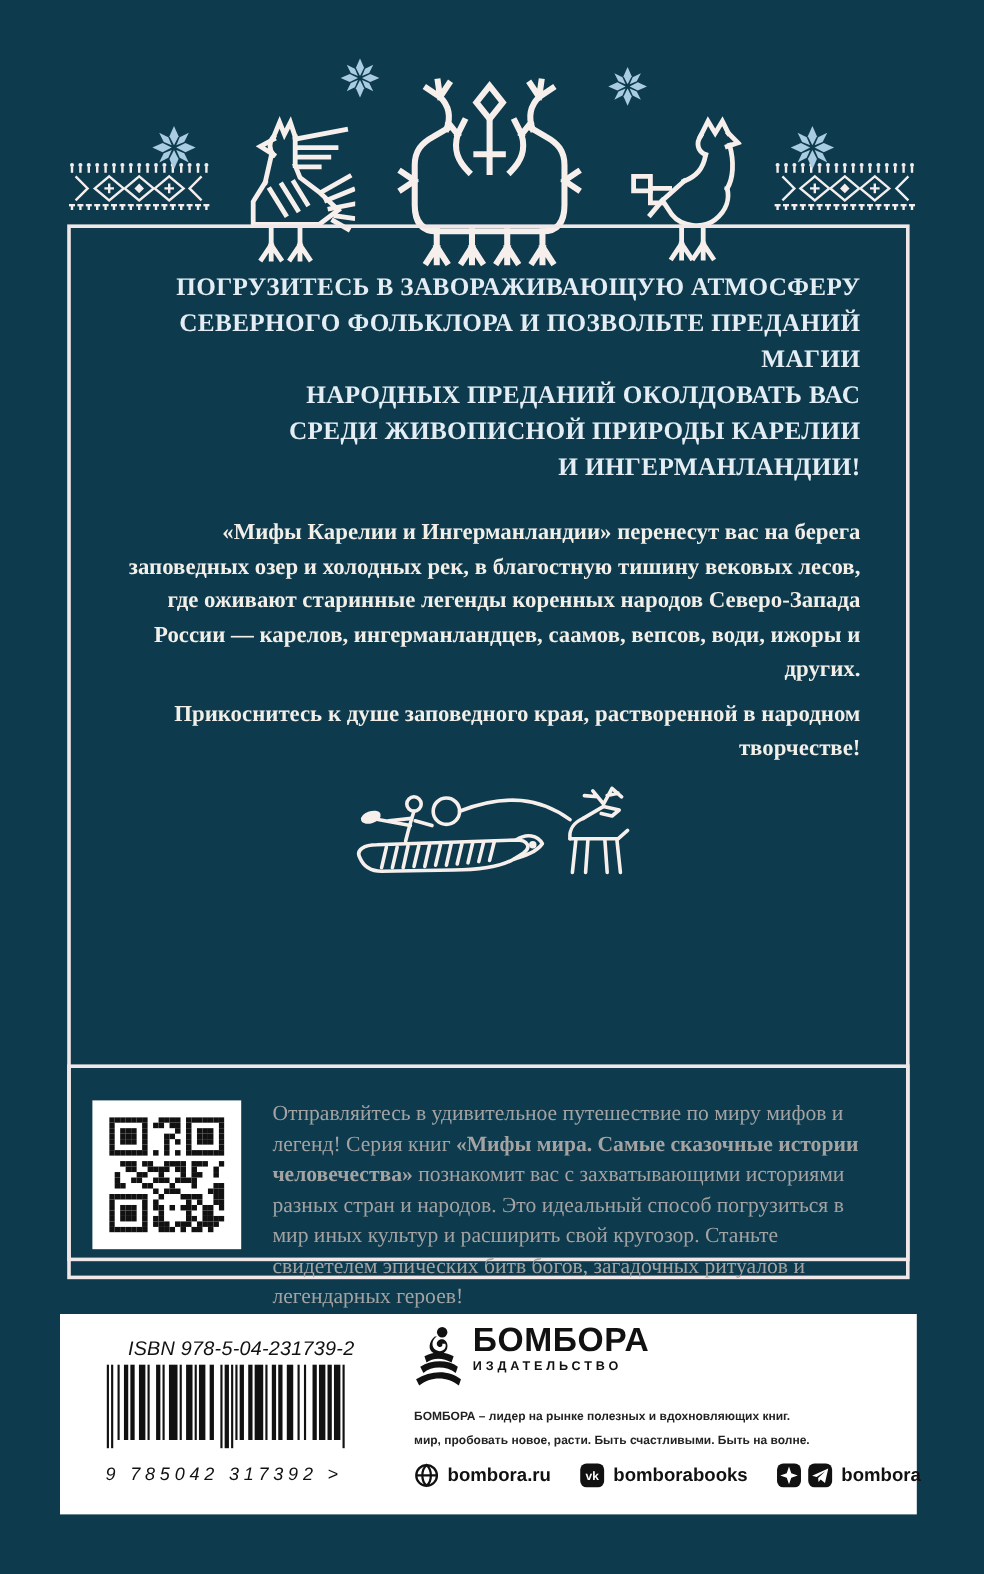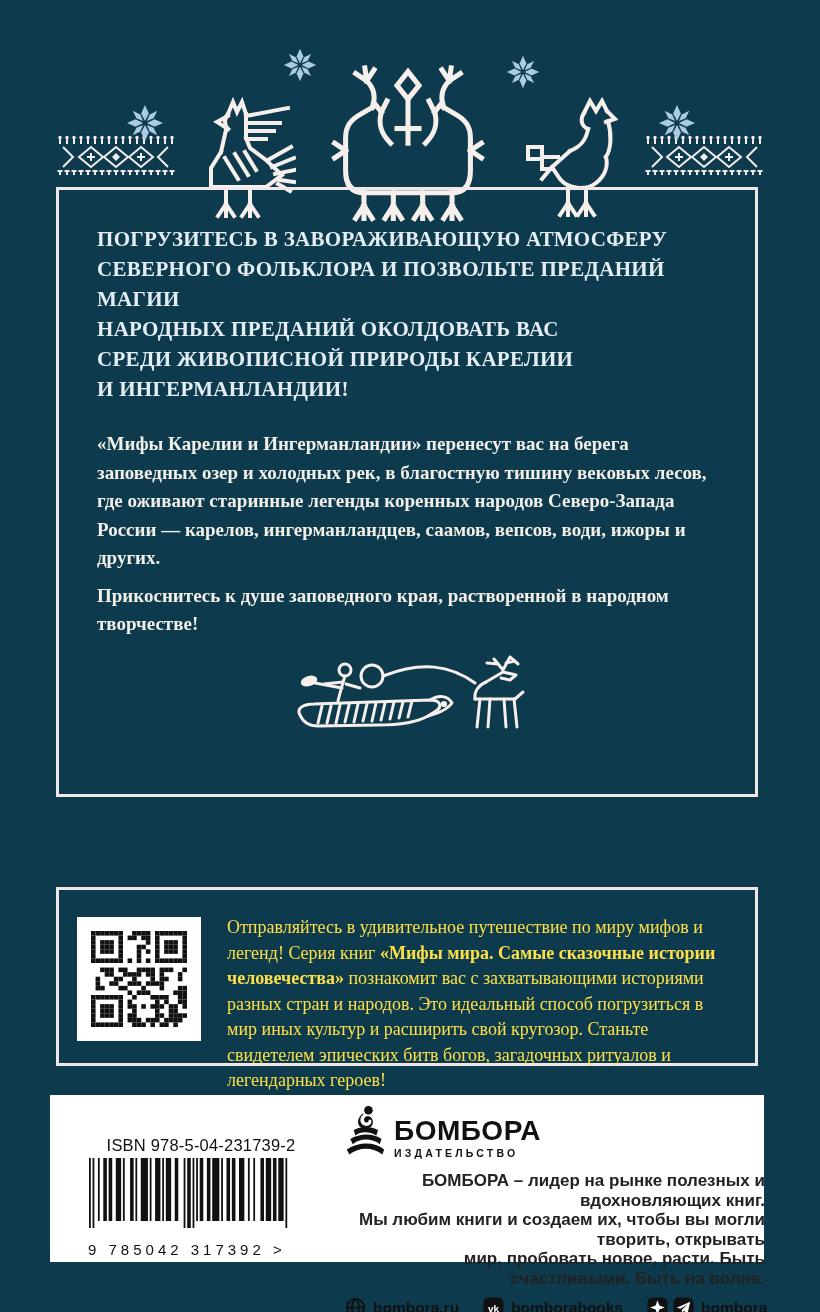--- a/index.html
+++ b/index.html
@@ -13,48 +13,48 @@
 
   
   .orn { position:absolute; }
   .strip-right { transform:scaleX(-1); }
 
   
   .frame {
     position:absolute; left:56px; width:702px;
     border:3px solid #f0e8e8; color:#f2efe9;
   }
-  #main-box { top:187px; height:610px; padding:34px 38px 0; text-align:left; }
+  #main-box { top:187px; height:864px; padding:34px 38px 0; text-align:right; }
   #heading { color:#e3edf3; font-weight:bold; font-size:21px; line-height:30px;
              letter-spacing:.3px; margin-bottom:26px; }
   .para { font-weight:bold; font-size:19px; line-height:28.5px; margin-bottom:9px; }
   #sled-wrap { margin-top:16px; display:flex; justify-content:center; }
 
   #series-box { top:887px; height:179px; display:flex; align-items:flex-start;
                 padding:25px 24px 20px 18px; text-align:left; }
   #qr-tile { flex:0 0 124px; height:124px; background:#ffffff; margin-top:2px;
              display:flex; align-items:center; justify-content:center; }
-  #series-text { margin-left:26px; font-size:18px; line-height:25.5px; color:#fde047; }
+  #series-text { margin-left:26px; font-size:18px; line-height:25.5px; color:#a3a3a3; }
   #series-text b { font-weight:bold; }
 
   
   #footer-panel { position:absolute; left:50px; top:1095px; width:714px; height:167px;
                   background:#ffffff; color:#111;
                   font-family:"Liberation Sans", sans-serif; }
-  #isbn-block { position:absolute; left:36px; top:41px; width:230px; text-align:center; }
+  #isbn-block { position:absolute; left:36px; top:20px; width:230px; text-align:center;font-style:italic; }
   #isbn-label { font-size:16.5px; color:#111; margin-bottom:3px; letter-spacing:.2px; }
   #barcode-digits { font-size:15px; letter-spacing:4px; margin-top:13px; text-align:left;
                     padding-left:2px; white-space:nowrap; }
   #publisher-block { position:absolute; left:295px; top:8px; width:420px; }
-  #logo-row { display:flex; align-items:flex-end; }
+  #logo-row { display:flex; align-items:flex-start; }
   #logo-text { margin-left:9px; padding-bottom:2px; }
   #publisher-name { font-size:28px; font-weight:bold; letter-spacing:.5px; line-height:28px; }
   #publisher-sub { font-size:10.5px; font-weight:bold; letter-spacing:3.2px; margin-top:2px; }
-  #publisher-desc { margin-top:10px; font-size:17px; line-height:19.5px;
-                    font-weight:bold; color:#222;text-align:right; }
+  #publisher-desc { margin-top:10px; font-size:10px; line-height:19.5px;
+                    font-weight:bold; color:#222; }
   #social-row { margin-top:9px; display:flex; align-items:center; }
   .social-item { display:flex; align-items:center; margin-right:24px; }
   .social-item .ic { margin-right:7px; display:flex; }
   .social-item .ic + .ic { margin-left:-2px; }
   .social-label { font-size:15.5px; font-weight:bold; color:#111; }
 </style>
 </head>
 <body>
 
 <div id="cover">
@@ -700,21 +700,20 @@
             <path d="M2 52 C16 43 34 43 45 52 L43 58 C32 49 16 49 5 58 Z"></path>
           </g>
         </svg>
         <div id="logo-text">
           <div id="publisher-name">БОМБОРА</div>
           <div id="publisher-sub">ИЗДАТЕЛЬСТВО</div>
         </div>
       </div>
       <div id="publisher-desc">
         <div>БОМБОРА – лидер на рынке полезных и вдохновляющих книг.</div>
-        <div>Мы любим книги и создаем их, чтобы вы могли творить, открывать</div>
         <div>мир, пробовать новое, расти. Быть счастливыми. Быть на волне.</div>
       </div>
       <div id="social-row">
         <div class="social-item">
           <span class="ic">
             <svg width="21" height="21" viewBox="0 0 20 20">
               <g stroke="#111" stroke-width="1.8" fill="none">
                 <circle cx="10" cy="10" r="8.2"></circle>
                 <path d="M1.8 10 H18.2"></path>
                 <path d="M10 1.8 C5.5 5.5 5.5 14.5 10 18.2 C14.5 14.5 14.5 5.5 10 1.8 Z"></path>

